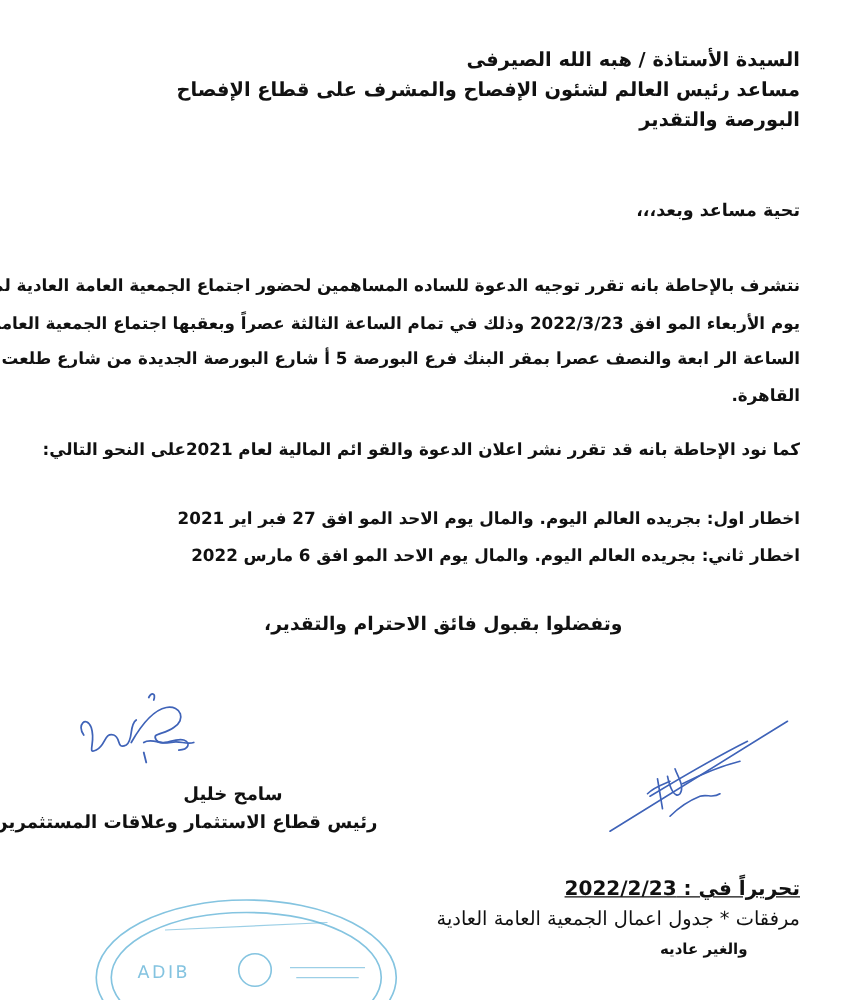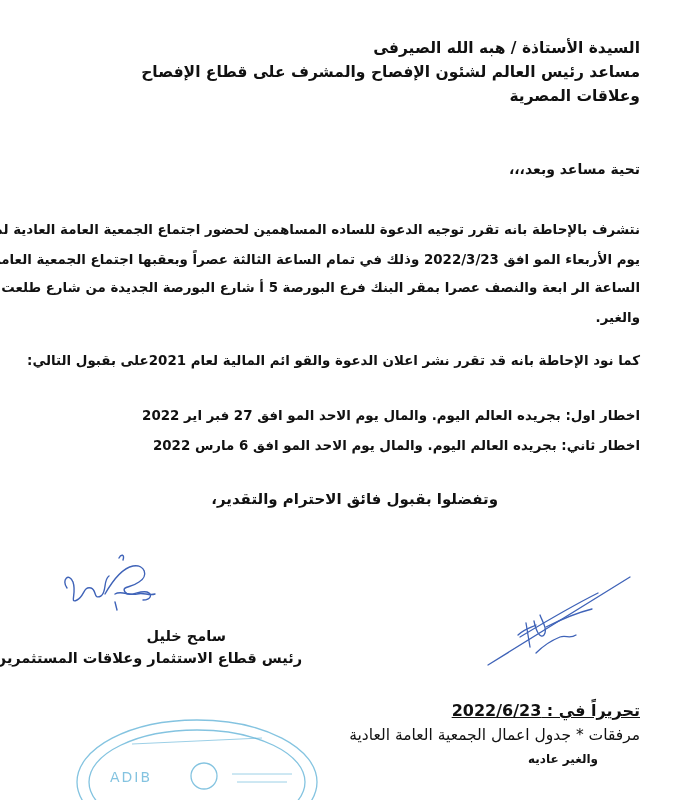--- a/index.html
+++ b/index.html
@@ -29,31 +29,31 @@
     .dated .label { text-decoration: underline; }
     .att1 { right: 44px; top: 726px; font-size: 15.5px; font-weight: normal; }
     .att2 { right: 86px; top: 752px; font-size: 12px; font-weight: bold; }
     svg.abs { position: absolute; }
   </style>
 </head>
 <body>
 
 <div class="rtl addr addr1">السيدة الأستاذة / هبه الله الصيرفى</div>
 <div class="rtl addr addr2">مساعد رئيس العالم لشئون الإفصاح والمشرف على قطاع الإفصاح</div>
-<div class="rtl addr addr3">وعلاقات المصرية</div>
+<div class="rtl addr addr3">البورصة والتقدير</div>
 
 <div class="rtl greet">تحية مساعد وبعد،،،</div>
 
 <div class="rtl para p1">نتشرف بالإحاطة بانه تقرر توجيه الدعوة للساده المساهمين لحضور اجتماع الجمعية العامة العادية لمصرفنا</div>
 <div class="rtl para p2">يوم الأربعاء المو افق 2022/3/23 وذلك في تمام الساعة الثالثة عصراً وبعقبها اجتماع الجمعية العامة غير العادية في تمام</div>
 <div class="rtl para p3">الساعة الر ابعة والنصف عصرا بمقر البنك فرع البورصة 5 أ شارع البورصة الجديدة من شارع طلعت حرب- محافظة</div>
-<div class="rtl para p4">والغير.</div>
-<div class="rtl para p5">كما نود الإحاطة بانه قد تقرر نشر اعلان الدعوة والقو ائم المالية لعام 2021على بقبول التالي:</div>
+<div class="rtl para p4">القاهرة.</div>
+<div class="rtl para p5">كما نود الإحاطة بانه قد تقرر نشر اعلان الدعوة والقو ائم المالية لعام 2021على النحو التالي:</div>
 
-<div class="rtl para n1">اخطار اول: بجريده العالم اليوم. والمال يوم الاحد المو افق 27 فبر اير 2022</div>
+<div class="rtl para n1">اخطار اول: بجريده العالم اليوم. والمال يوم الاحد المو افق 27 فبر اير 2021</div>
 <div class="rtl para n2">اخطار ثاني: بجريده العالم اليوم. والمال يوم الاحد المو افق  6 مارس 2022</div>
 
 <div class="rtl closing">وتفضلوا بقبول فائق الاحترام والتقدير،</div>
 
 <svg class="abs" style="left:55px; top:550px;" width="110" height="70" viewBox="0 0 110 70">
   <g fill="none" stroke="#3f63b8" stroke-width="1.4" stroke-linecap="round" stroke-linejoin="round">
     <path d="M12 38 C6 30, 14 22, 18 32 C22 44, 14 54, 22 50 C30 46, 28 36, 36 38 C42 40, 38 50, 46 46 C52 42, 48 30, 54 26"></path>
     <path d="M50 44 C58 30, 68 18, 78 16 C90 14, 94 26, 84 32 C76 38, 66 36, 70 42 C74 48, 84 40, 92 42 C98 44, 96 50, 88 50"></path>
     <path d="M60 44 C66 40, 74 46, 82 44 C88 42, 94 46, 100 44"></path>
     <path d="M64 8 C66 4, 70 4, 68 10"></path>
@@ -70,21 +70,21 @@
     <path d="M40 72 C60 60, 90 42, 118 28"></path>
     <path d="M46 58 L50 82"></path>
     <path d="M38 70 C44 64, 52 62, 56 60"></path>
     <path d="M54 56 C56 66, 60 74, 64 70 C68 64, 62 56, 60 50"></path>
     <path d="M66 62 C78 56, 96 48, 112 44"></path>
     <path d="M56 88 C62 82, 70 76, 80 72 C86 70, 90 74, 96 70"></path>
   </g>
 </svg>
 
 <div class="rtl dated">
-  <span class="label">تحريراً في : </span><span class="date-val">2022/6/23</span>
+  <span class="label">تحريراً في : </span><span class="date-val">2022/2/23</span>
 </div>
 
 <div class="rtl att1">مرفقات * جدول اعمال الجمعية العامة العادية</div>
 <div class="rtl att2">والغير عاديه</div>
 
 <svg class="abs" style="left:72px; top:712px;" width="250" height="100" viewBox="0 0 250 100">
   <g fill="none" stroke="#5bb0d6" stroke-width="1.3" opacity="0.75">
     <ellipse cx="125" cy="70" rx="120" ry="62"></ellipse>
     <ellipse cx="125" cy="70" rx="108" ry="52"></ellipse>
     <circle cx="132" cy="64" r="13"></circle>

